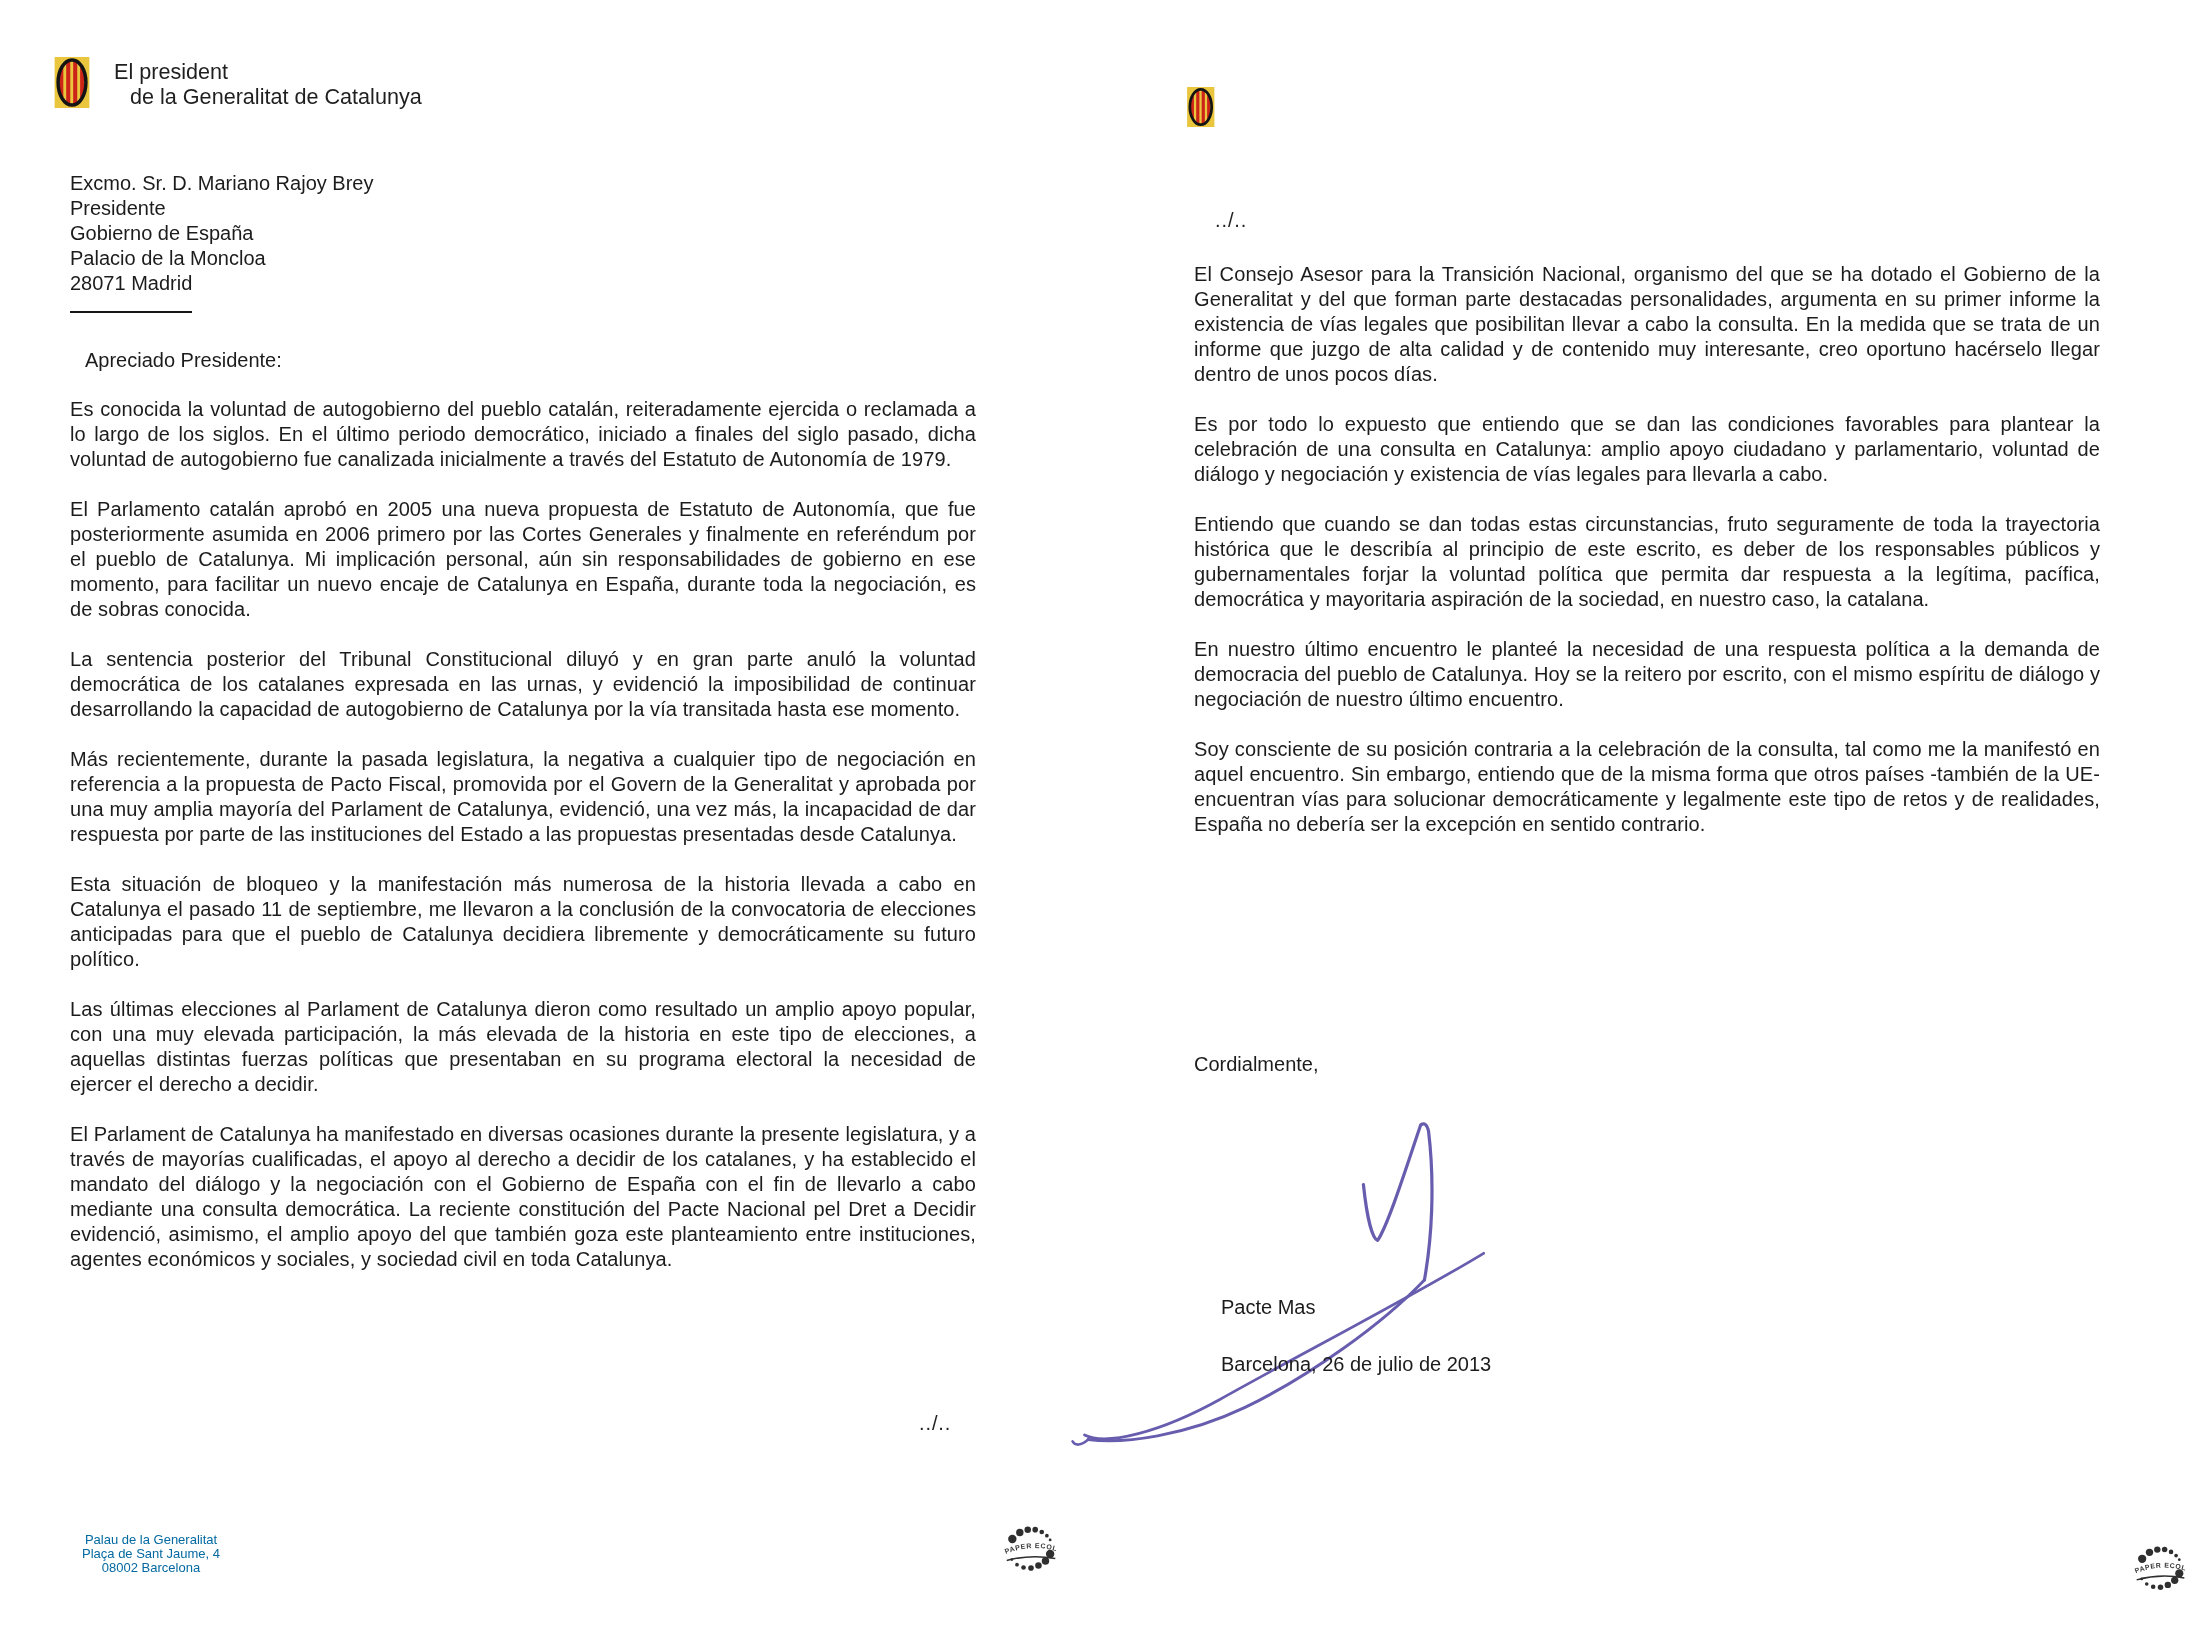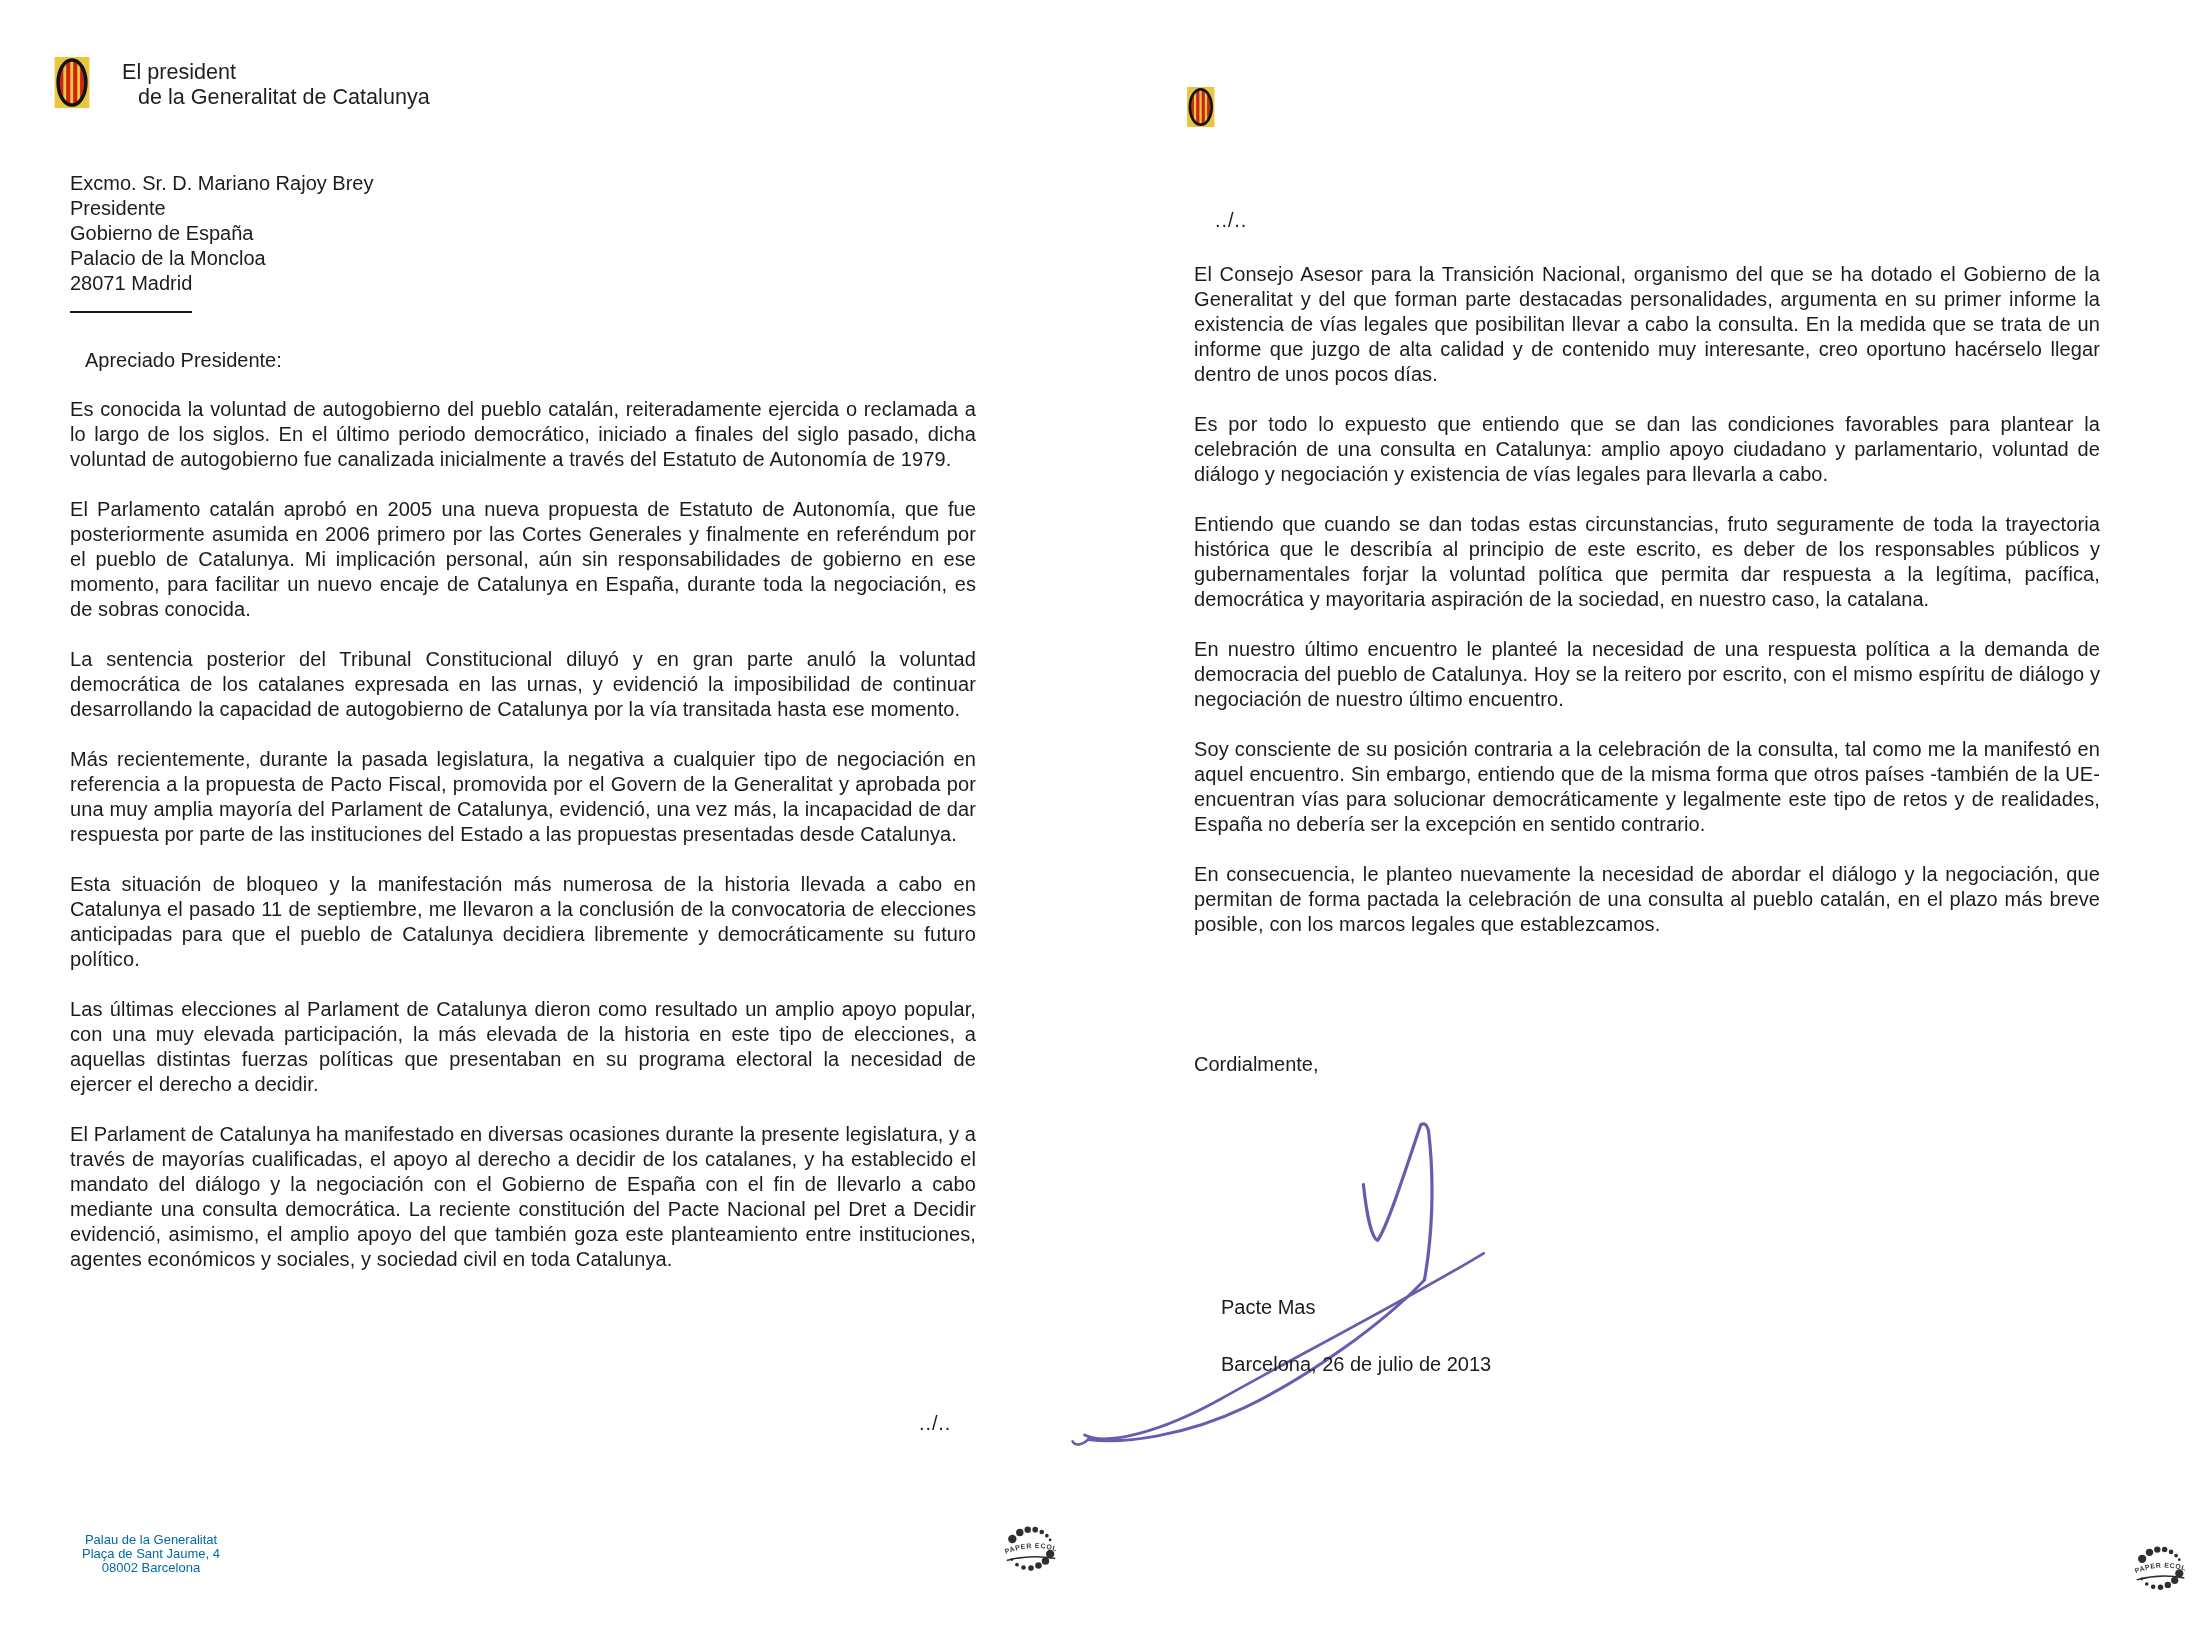--- a/index.html
+++ b/index.html
@@ -6,21 +6,21 @@
   .sheet {
     position:relative; width:2205px; height:1651px;
     background:#ffffff; overflow:hidden;
     font-family:"Liberation Sans", sans-serif;
     color:#1c1c1c;
   }
   
   .emblem { position:absolute; }
   .emblem-left  { left:54px; top:57px; width:36px;  height:51px; }
   .emblem-right { left:1187px; top:87px; width:27.5px; height:40px; }
-  .lh-line { position:absolute; left:122px; font-size:21.6px; line-height:25px; white-space:nowrap; color:#1f1f1f; }
+  .lh-line { position:absolute; left:114px; font-size:21.6px; line-height:25px; white-space:nowrap; color:#1f1f1f; }
   .lh-line1 { top:59px; }
   .lh-line2 { top:84px;margin-left:16px; }
 
   
   .recipient { position:absolute; left:70px; top:171px; font-size:20px; line-height:25px; }
   .recipient .line { display:block; }
   .city-underline { display:inline-block; border-bottom:2.8px solid #161616; padding-bottom:15px; }
 
   .salutation { position:absolute; left:85px; top:349px; font-size:20px; }
 
@@ -138,21 +138,20 @@
   </svg>
 
   <div class="cont-mark cont-mark-p2">../..</div>
 
   <div class="body-col col-right">
     <p>El Consejo Asesor para la Transición Nacional, organismo del que se ha dotado el Gobierno de la Generalitat y del que forman parte destacadas personalidades, argumenta en su primer informe la existencia de vías legales que posibilitan llevar a cabo la consulta. En la medida que se trata de un informe que juzgo de alta calidad y de contenido muy interesante, creo oportuno hacérselo llegar dentro de unos pocos días.</p>
     <p>Es por todo lo expuesto que entiendo que se dan las condiciones favorables para plantear la celebración de una consulta en Catalunya: amplio apoyo ciudadano y parlamentario, voluntad de diálogo y negociación y existencia de vías legales para llevarla a cabo.</p>
     <p>Entiendo que cuando se dan todas estas circunstancias, fruto seguramente de toda la trayectoria histórica que le describía al principio de este escrito, es deber de los responsables públicos y gubernamentales forjar la voluntad política que permita dar respuesta a la legítima, pacífica, democrática y mayoritaria aspiración de la sociedad, en nuestro caso, la catalana.</p>
     <p>En nuestro último encuentro le planteé la necesidad de una respuesta política a la demanda de democracia del pueblo de Catalunya. Hoy se la reitero por escrito, con el mismo espíritu de diálogo y negociación de nuestro último encuentro.</p>
     <p>Soy consciente de su posición contraria a la celebración de la consulta, tal como me la manifestó en aquel encuentro. Sin embargo, entiendo que de la misma forma que otros países -también de la UE- encuentran vías para solucionar democráticamente y legalmente este tipo de retos y de realidades, España no debería ser la excepción en sentido contrario.</p>
-    <p>En consecuencia, le planteo nuevamente la necesidad de abordar el diálogo y la negociación, que permitan de forma pactada la celebración de una consulta al pueblo catalán, en el plazo más breve posible, con los marcos legales que establezcamos.</p>
   </div>
 
   <div class="closing">Cordialmente,</div>
 
   <svg class="signature-svg" viewBox="0 0 1000 800">
     <g fill="none" stroke="#5b50a8" stroke-linecap="round" stroke-linejoin="round" opacity="0.92">
       <path stroke-width="7" d="M 672 182 C 680 258 692 300 703 304 C 727 268 767 140 797 52 C 805 46 811 52 814 66 C 828 182 821 302 805 390"></path>
       <path stroke-width="6.5" d="M 805 390 C 714 486 554 600 414 668 C 284 730 150 748 72 738"></path>
       <path stroke-width="6" d="M 934 332 C 790 420 520 560 360 650 C 230 722 112 752 64 728"></path>
       <path stroke-width="5.5" d="M 72 738 C 56 752 44 752 38 742"></path>

